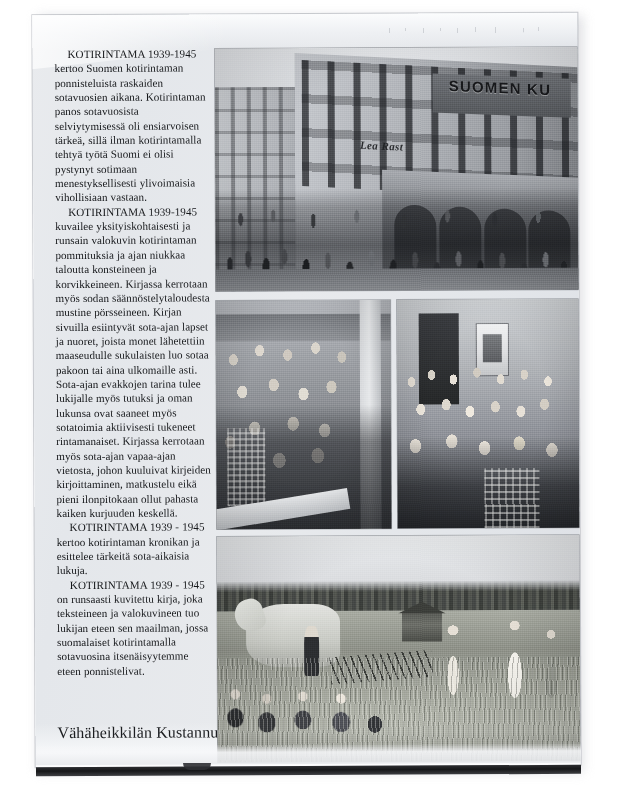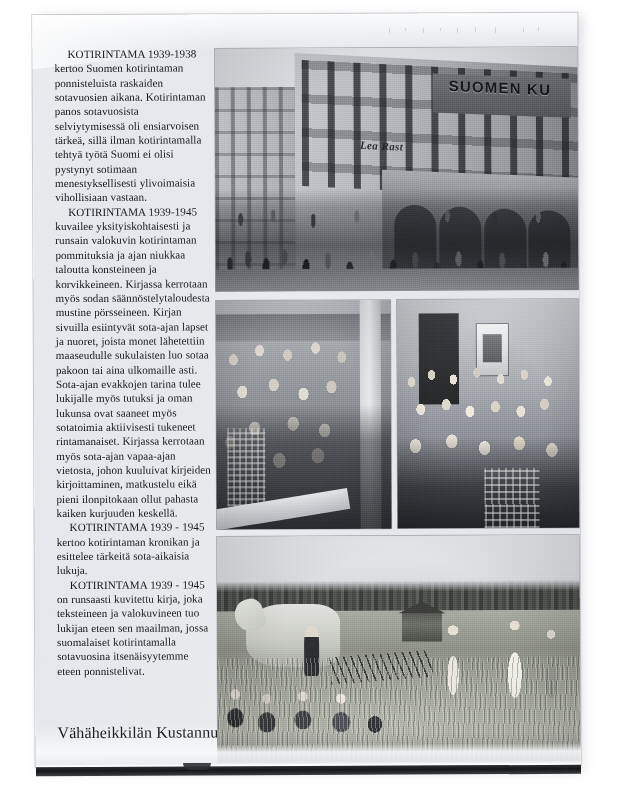--- a/index.html
+++ b/index.html
@@ -483,21 +483,21 @@
   <div class="book-shadow"></div>
 
   <div class="cover">
 
     <div class="sheen-a"></div>
     <div class="sheen-b"></div>
     <div class="sheen-c"></div>
     <div class="top-marks"></div>
 
     <div class="text-col nosel">
-      <p class="blurb-p">KOTIRINTAMA 1939-1938 kertoo Suomen kotirintaman ponnisteluista raskaiden sotavuosien aikana. Kotirintaman panos sotavuosista selviytymisessä oli ensiarvoisen tärkeä, sillä ilman kotirintamalla tehtyä työtä Suomi ei olisi pystynyt sotimaan menestyksellisesti ylivoimaisia vihollisiaan vastaan.</p>
+      <p class="blurb-p">KOTIRINTAMA 1939-1945 kertoo Suomen kotirintaman ponnisteluista raskaiden sotavuosien aikana. Kotirintaman panos sotavuosista selviytymisessä oli ensiarvoisen tärkeä, sillä ilman kotirintamalla tehtyä työtä Suomi ei olisi pystynyt sotimaan menestyksellisesti ylivoimaisia vihollisiaan vastaan.</p>
       <p class="blurb-p">KOTIRINTAMA 1939-1945 kuvailee yksityiskohtaisesti ja runsain valokuvin kotirintaman pommituksia ja ajan niukkaa taloutta konsteineen ja korvikkeineen. Kirjassa kerrotaan myös sodan säännöstelytaloudesta mustine pörsseineen. Kirjan sivuilla esiintyvät sota-ajan lapset ja nuoret, joista monet lähetettiin maaseudulle sukulaisten luo sotaa pakoon tai aina ulkomaille asti. Sota-ajan evakkojen tarina tulee lukijalle myös tutuksi ja oman lukunsa ovat saaneet myös sotatoimia aktiivisesti tukeneet rintamanaiset. Kirjassa kerrotaan myös sota-ajan vapaa-ajan vietosta, johon kuuluivat kirjeiden kirjoittaminen, matkustelu eikä pieni ilonpitokaan ollut pahasta kaiken kurjuuden keskellä.</p>
       <p class="blurb-p">KOTIRINTAMA 1939 - 1945 kertoo kotirintaman kronikan ja esittelee tärkeitä sota-aikaisia lukuja.</p>
       <p class="blurb-p">KOTIRINTAMA 1939 - 1945 on runsaasti kuvitettu kirja, joka teksteineen ja valokuvineen tuo lukijan eteen sen maailman, jossa suomalaiset kotirintamalla sotavuosina itsenäisyytemme eteen ponnistelivat.</p>
     </div>
 
     <div class="publisher nosel">Vähäheikkilän Kustannus</div>
 
     <div class="photo" id="photo-street">
       <div class="street-sky"></div>
       <div class="street-bldg-far"></div>

